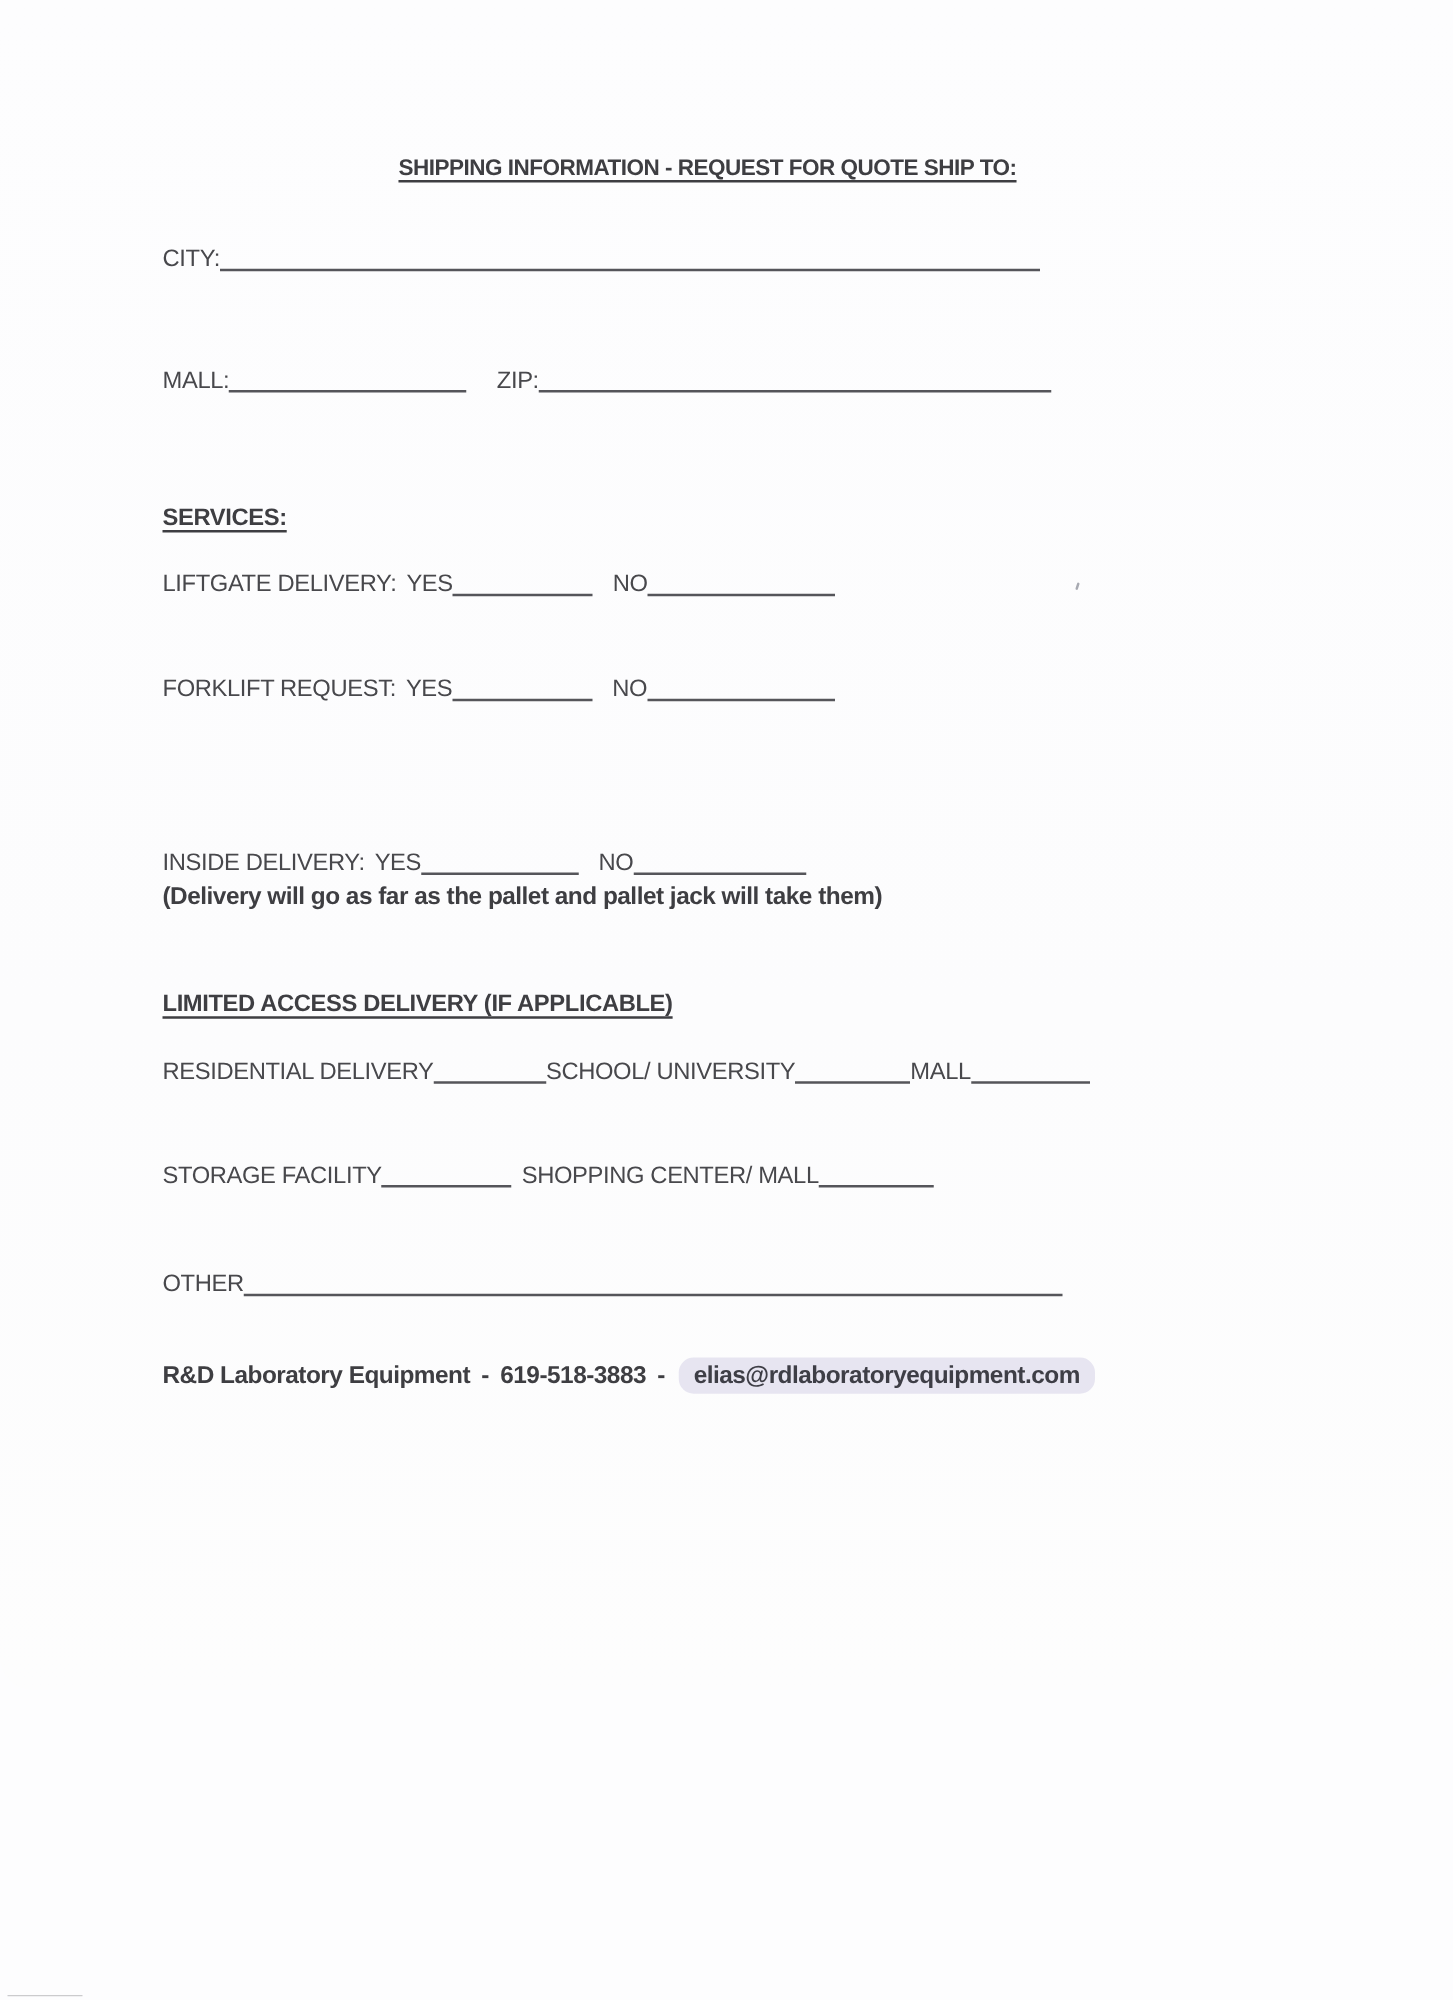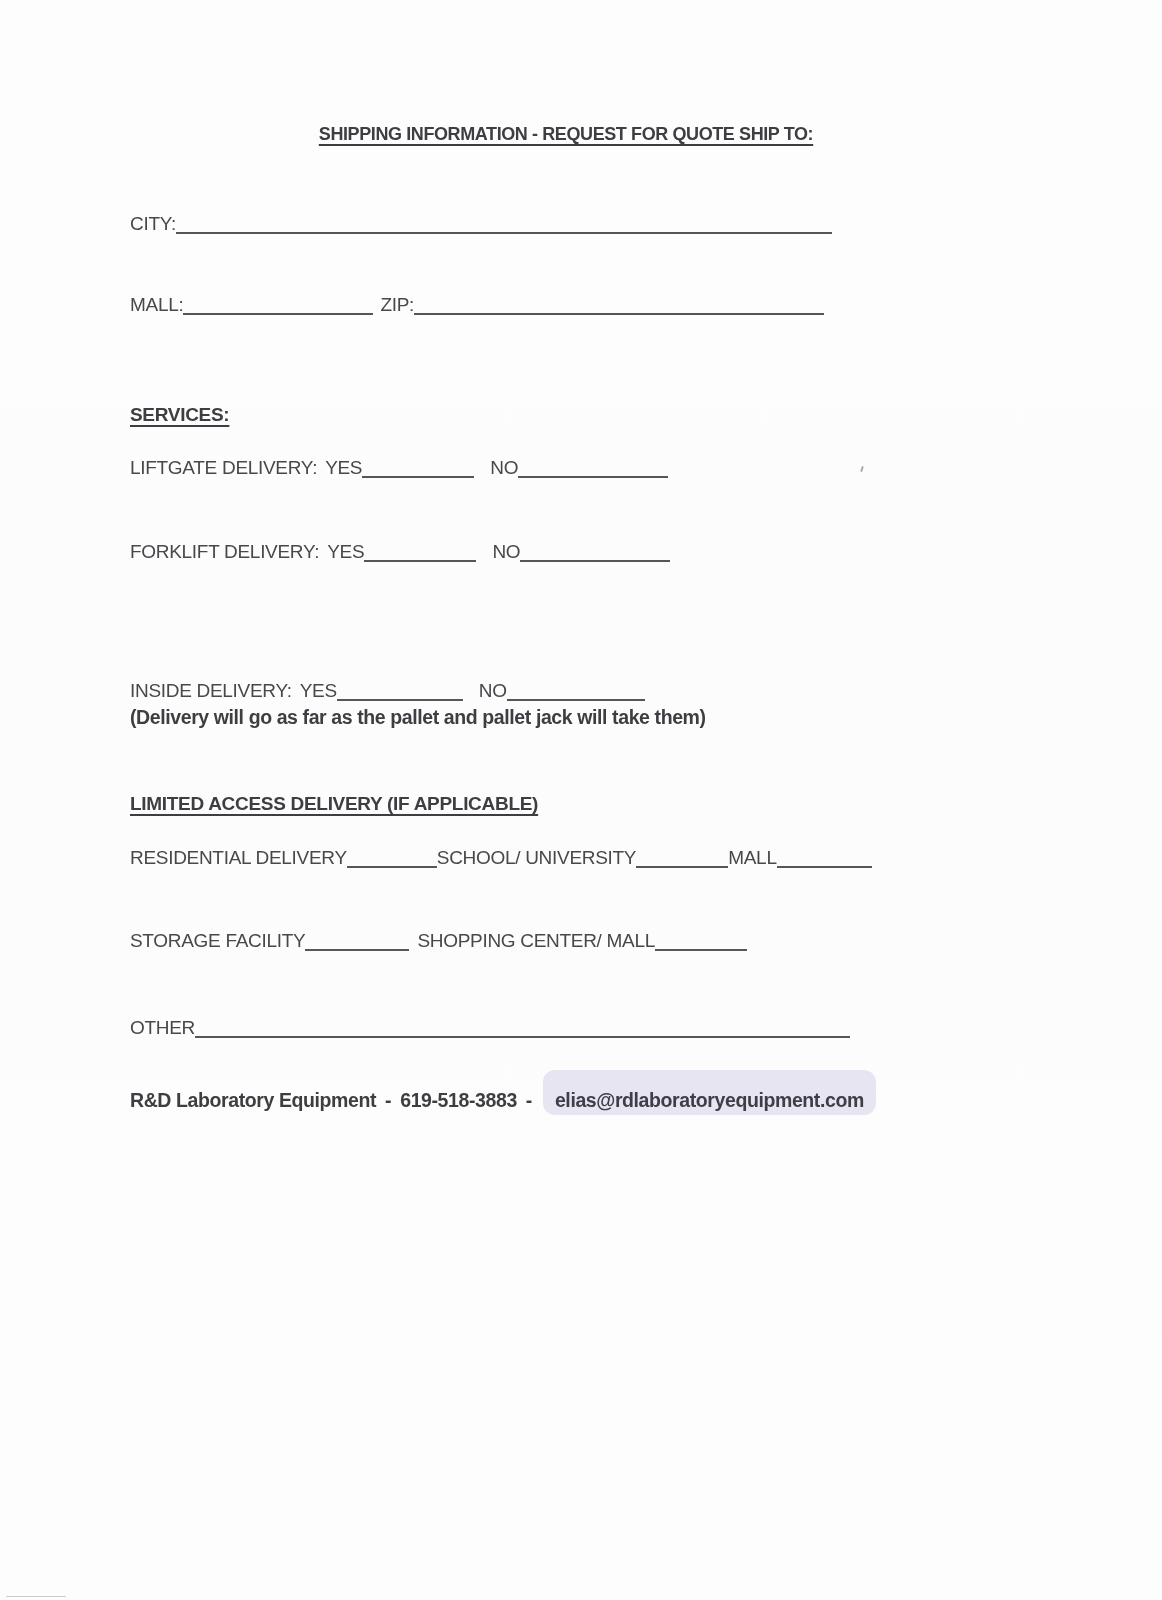--- a/index.html
+++ b/index.html
@@ -32,27 +32,27 @@
   .heading{font-weight:bold;color:#3e3e42;}
   .bold-note{font-weight:bold;color:#3e3e42;font-size:19.5px;letter-spacing:-0.4px;}
   .blank{
     display:inline-block;height:0;
     border-bottom:2px solid #55555a;
     transform:translateY(4px);
     vertical-align:baseline;
   }
   .w{margin-left:8px;}
   .gap{margin-left:16px;}
-  .zgap{margin-left:7px;}
+  .zgap{margin-left:24px;}
   .footer-line{font-weight:bold;color:#3e3e42;font-size:19.5px;letter-spacing:-0.4px;}
   .sep{margin:0 9px;}
   .email-pill{
     background:#e7e5f1;
     border-radius:12px;
-    padding:19px 12px 4px 12px;
+    padding:3px 12px 4px 12px;
     margin-left:2px;
     color:#3e3e46;
   }
   .scan-mark-bottom{
     position:absolute;left:6px;top:1596px;width:60px;height:1px;
     background:#cbcbcd;
   }
   .scan-speck{
     position:absolute;left:861px;top:466px;width:2px;height:6px;
     background:#a8aab2;transform:rotate(18deg);border-radius:1px;
@@ -60,38 +60,38 @@
 </style>
 </head>
 <body>
 
 <div class="page">
 
   <div class="line title-line" style="top:123px">
     <span class="u">SHIPPING INFORMATION - REQUEST FOR QUOTE SHIP TO:</span>
   </div>
 
-  <div class="line" style="top:212px">
+  <div class="line" style="top:196px">
     <span>CITY:</span><span class="blank" style="width:656px"></span>
   </div>
 
   <div class="line" style="top:293px">
     <span>MALL:</span><span class="blank" style="width:190px"></span><span class="zgap">ZIP:</span><span class="blank" style="width:410px"></span>
   </div>
 
   <div class="line heading" style="top:403px">
     <span class="u">SERVICES:</span>
   </div>
 
   <div class="line" style="top:456px">
     <span>LIFTGATE DELIVERY:</span><span class="w">YES</span><span class="blank" style="width:112px"></span><span class="gap">NO</span><span class="blank" style="width:150px"></span>
   </div>
 
   <div class="line" style="top:540px">
-    <span>FORKLIFT DELIVERY:</span><span class="w">YES</span><span class="blank" style="width:112px"></span><span class="gap">NO</span><span class="blank" style="width:150px"></span>
+    <span>FORKLIFT REQUEST:</span><span class="w">YES</span><span class="blank" style="width:112px"></span><span class="gap">NO</span><span class="blank" style="width:150px"></span>
   </div>
 
 
   <div class="line" style="top:679px">
     <span>INSIDE DELIVERY:</span><span class="w">YES</span><span class="blank" style="width:126px"></span><span class="gap">NO</span><span class="blank" style="width:138px"></span>
   </div>
 
   <div class="line heading" style="top:792px">
     <span class="u">LIMITED ACCESS DELIVERY (IF APPLICABLE)</span>
   </div>

